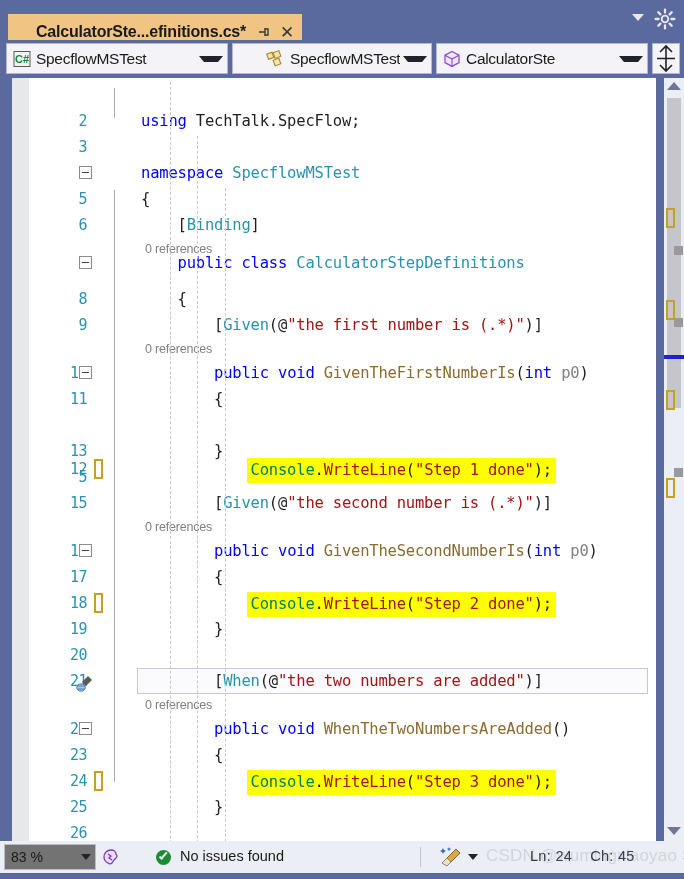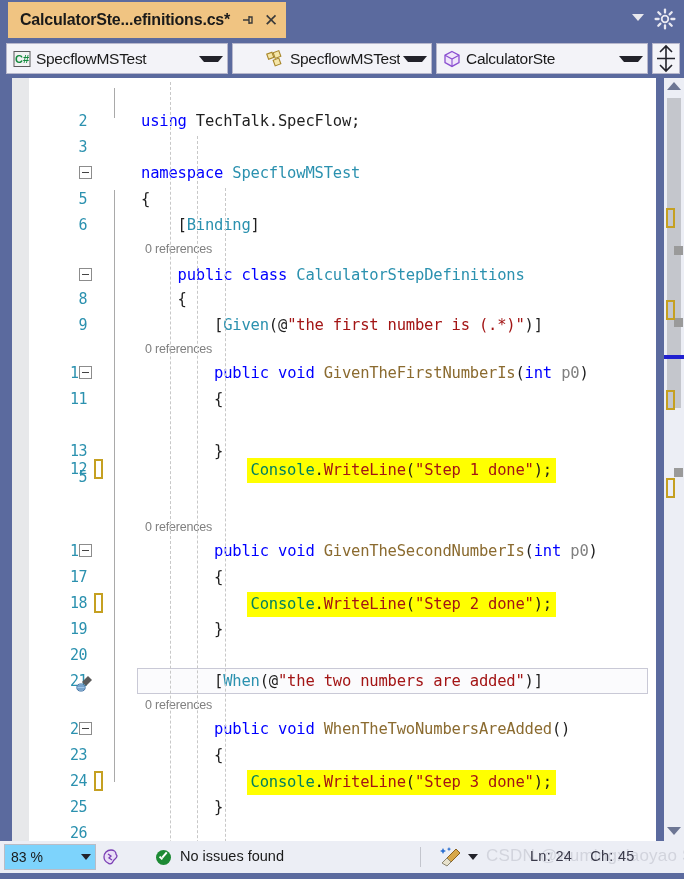--- a/index.html
+++ b/index.html
@@ -7,23 +7,23 @@
     width:684px;height:879px;overflow:hidden;
     background:#fff;
     font-family:"Liberation Sans", sans-serif;
     -webkit-font-smoothing:none;
   }
   .app{position:relative;width:684px;height:879px;background:#5b6a9e;}
 
   
   .tabstrip{position:absolute;left:0;top:0;width:684px;height:40px;background:#5b6a9e;}
   .tab{
-    position:absolute;left:8px;top:2px;height:36px;
+    position:absolute;left:8px;top:14px;height:36px;
     background:#f0c482;
-    display:flex;align-items:center;padding:0 8px 0 12px;
+    display:flex;align-items:center;padding:0 8px 0 28px;
     box-sizing:border-box;
   }
   .tab-title{font-size:16px;font-weight:bold;color:#1a1a1a;white-space:nowrap;letter-spacing:-0.2px;}
   .tab-pin{margin-left:10px;width:16px;height:16px;position:relative;}
   .tab-close{margin-left:8px;font-size:17px;color:#3a3a3a;line-height:1;cursor:default;}
   .chev-down{
     position:absolute;right:40px;top:14px;width:0;height:0;
     border-left:6px solid transparent;border-right:6px solid transparent;border-top:7px solid #e8e8ee;
   }
   .gear{position:absolute;right:8px;top:8px;width:22px;height:22px;}
@@ -117,21 +117,21 @@
     border-left:7px solid transparent;border-right:7px solid transparent;border-top:8px solid #6d7694;}
   .vs-thumb{position:absolute;left:3px;top:20px;width:14px;height:310px;background:#c4c6cc;}
   .vs-mark{position:absolute;left:2px;width:9px;height:20px;border:2px solid #c5a021;box-sizing:border-box;}
   .vs-cur{position:absolute;left:0px;width:20px;height:4px;background:#2020d0;}
   .vs-gray{position:absolute;right:1px;width:9px;height:9px;background:#9a9a9a;}
   .editor-rightband{position:absolute;right:20px;top:78px;width:8px;height:763px;background:#5b6a9e;}
 
   
   .status{position:absolute;left:0;top:841px;width:684px;height:32px;background:#eceef5;}
   .zoombox{
-    position:absolute;left:4px;top:3px;width:92px;height:26px;background:#7dd3fc;border:1px solid #b9bcc6;
+    position:absolute;left:4px;top:3px;width:92px;height:26px;background:#737373;border:1px solid #b9bcc6;
     box-sizing:border-box;display:flex;align-items:center;padding:0 4px 0 6px;
   }
   .zoombox .zv{font-size:14px;color:#1a1a1a;flex:1 1 auto;}
   .zoombox .arr{width:0;height:0;border-left:5px solid transparent;border-right:5px solid transparent;border-top:6px solid #22222a;}
   .brainicon{position:absolute;left:100px;top:5px;width:22px;height:22px;}
   .okicon{position:absolute;left:156px;top:9px;width:15px;height:15px;border-radius:50%;background:#1d8a34;}
   .okicon:after{content:"";position:absolute;left:3px;top:7px;width:4px;height:2px;background:#fff;transform:rotate(45deg);}
   .okicon:before{content:"";position:absolute;left:5px;top:4px;width:7px;height:2px;background:#fff;transform:rotate(-50deg);}
   .statustext{position:absolute;left:180px;top:7px;font-size:14.5px;color:#1a1a1a;}
   .sep{position:absolute;left:420px;top:6px;width:1px;height:20px;background:#c3c5cd;}
@@ -244,21 +244,21 @@
           <div class="lnum">5</div>
           <div class="code">{</div>
         </div>
         <div class="row" style="position: absolute; left: 0px; right: 0px; top: 134px; height: 26px;">
           <div class="lnum">6</div>
           <div class="code">    [<span class="attr">Binding</span>]</div>
         </div>
         <div class="row ref" style="position: absolute; left: 0px; right: 0px; top: 160px; height: 22px;">
           <div class="code refline" style="left: 116px;">0 references</div>
         </div>
-        <div class="row" style="position: absolute; left: 0px; right: 0px; top: 184px; height: 26px;">
+        <div class="row" style="position: absolute; left: 0px; right: 0px; top: 172px; height: 26px;">
           <div class="lnum">7</div>
           <div class="collapse" style="left: 50px; top: 6px;"></div>
           <div class="code">    <span class="kw">public</span> <span class="kw">class</span> <span class="type">CalculatorStepDefinitions</span></div>
         </div>
         <div class="row" style="position: absolute; left: 0px; right: 0px; top: 208px; height: 26px;">
           <div class="lnum">8</div>
           <div class="code">    {</div>
         </div>
         <div class="row" style="position: absolute; left: 0px; right: 0px; top: 234px; height: 26px;">
           <div class="lnum">9</div>
@@ -281,20 +281,24 @@
           <div class="bmark" style="left: 65px; top: 3px;"></div>
           <div class="code" style="left: 112px; padding-left: 0px;"><span>            </span><span class="hl"><span class="green">Console</span>.<span class="str">WriteLine</span>(<span class="str">"Step 1 done"</span>);</span></div>
         </div>
         <div class="row" style="position: absolute; left: 0px; right: 0px; top: 360px; height: 26px;">
           <div class="lnum">13</div>
           <div class="code">        }</div>
         </div>
         <div class="row" style="position: absolute; left: 0px; right: 0px; top: 386px; height: 26px;">
           <div class="lnum">5</div>
           <div class="code"></div>
+        </div>
+        <div class="row" style="position: absolute; left: 0px; right: 0px; top: 412px; height: 26px;">
+          <div class="lnum">15</div>
+          <div class="code">        [<span class="attr">Given</span>(@<span class="str">"the second number is (.*)"</span>)]</div>
         </div>
         <div class="row ref" style="position: absolute; left: 0px; right: 0px; top: 438px; height: 22px;">
           <div class="code refline" style="left: 116px;">0 references</div>
         </div>
         <div class="row" style="position: absolute; left: 0px; right: 0px; top: 460px; height: 26px;">
           <div class="lnum">16</div>
           <div class="collapse" style="left: 50px; top: 6px;"></div>
           <div class="code">        <span class="kw">public</span> <span class="kw">void</span> <span class="ident">GivenTheSecondNumberIs</span>(<span class="kw">int</span> <span class="param">p0</span>)</div>
         </div>
         <div class="row" style="position: absolute; left: 0px; right: 0px; top: 486px; height: 26px;">

